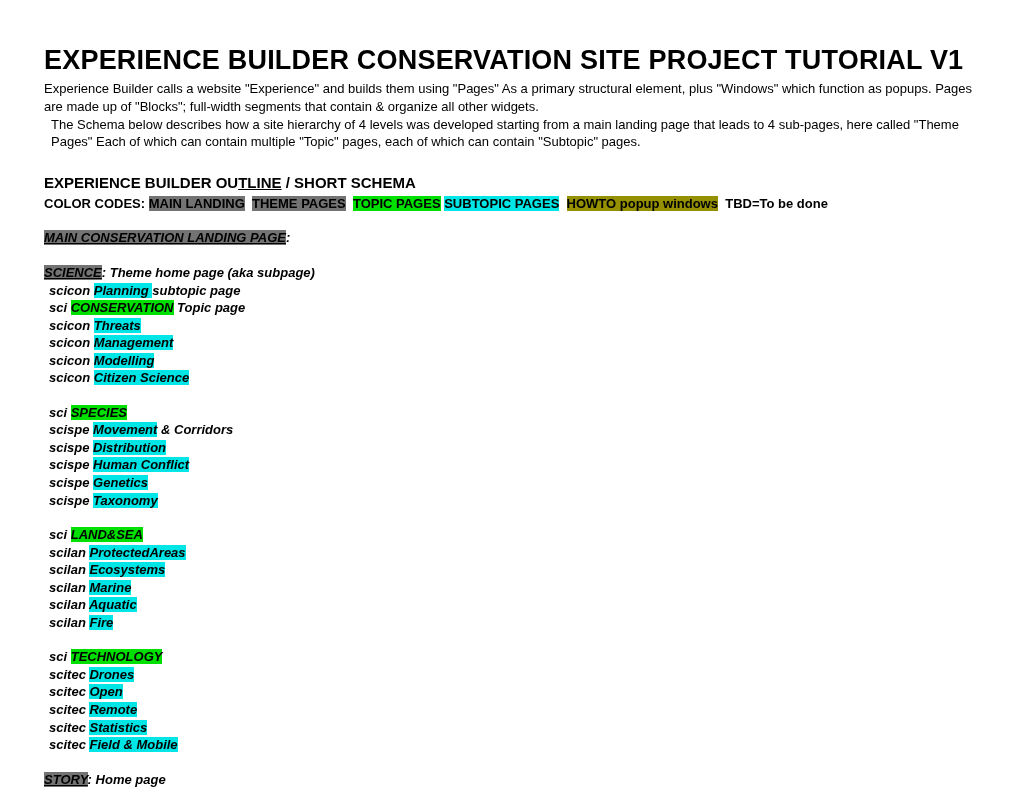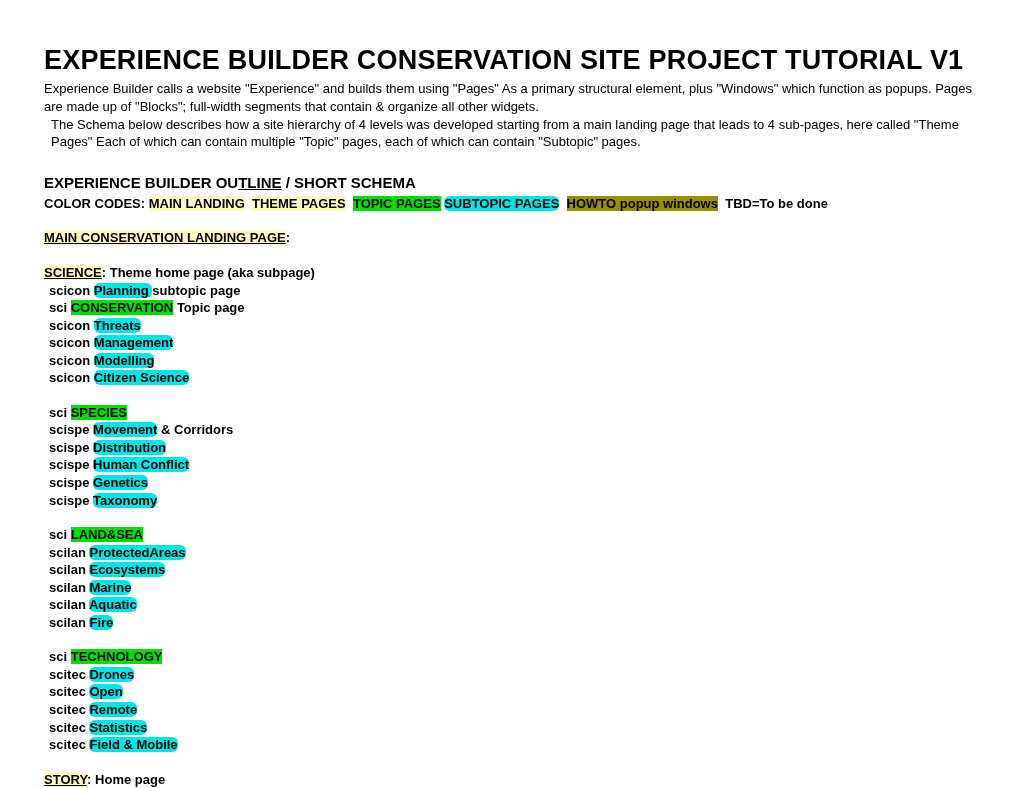--- a/index.html
+++ b/index.html
@@ -30,31 +30,31 @@
     .subtitle {
       font-size: 15px;
       font-weight: bold;
       margin: 0 0 2px 0;
     }
     .legend {
       font-size: 13px;
       font-weight: bold;
       margin: 0;
     }
-    .hl-grey     { background: #fef9c3; }
+    .hl-grey     { background: #737373; }
     .hl-green    { background: #00e000; }
-    .hl-cyan     { background: #00e5e5; border-radius: 6px; }
+    .hl-cyan     { background: #00e5e5; }
     .hl-olive    { background: #949000; }
     .underline   { text-decoration: underline; }
     .tree {
       font-size: 13px;
       font-weight: bold;
       line-height: 1.35;
     }
-    .tree p { margin: 0; }
+    .tree p { margin: 0; font-style: italic; }
     .blank { height: 17px; }
     .subheading { margin: 0; }
     .item { margin: 0; padding-left: 5px; }
   </style>
 </head>
 <body>
 
 <h1 class="title">EXPERIENCE BUILDER CONSERVATION SITE PROJECT TUTORIAL V1</h1>
 
 <p class="intro">

